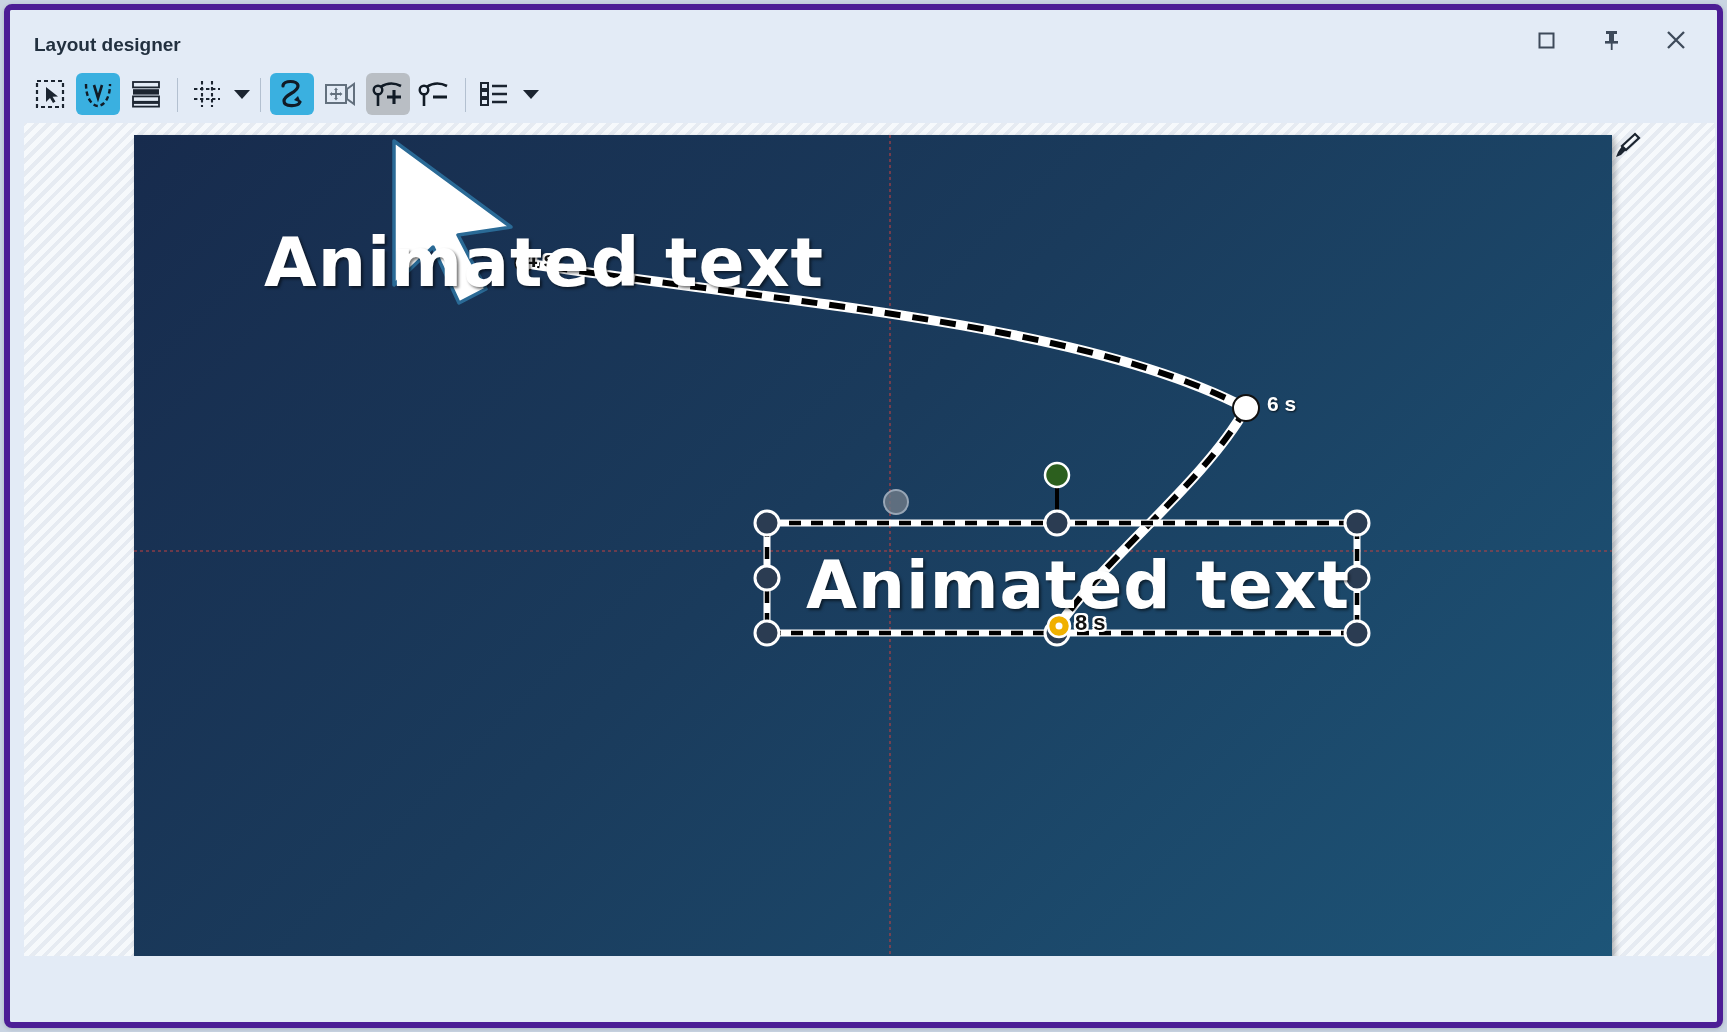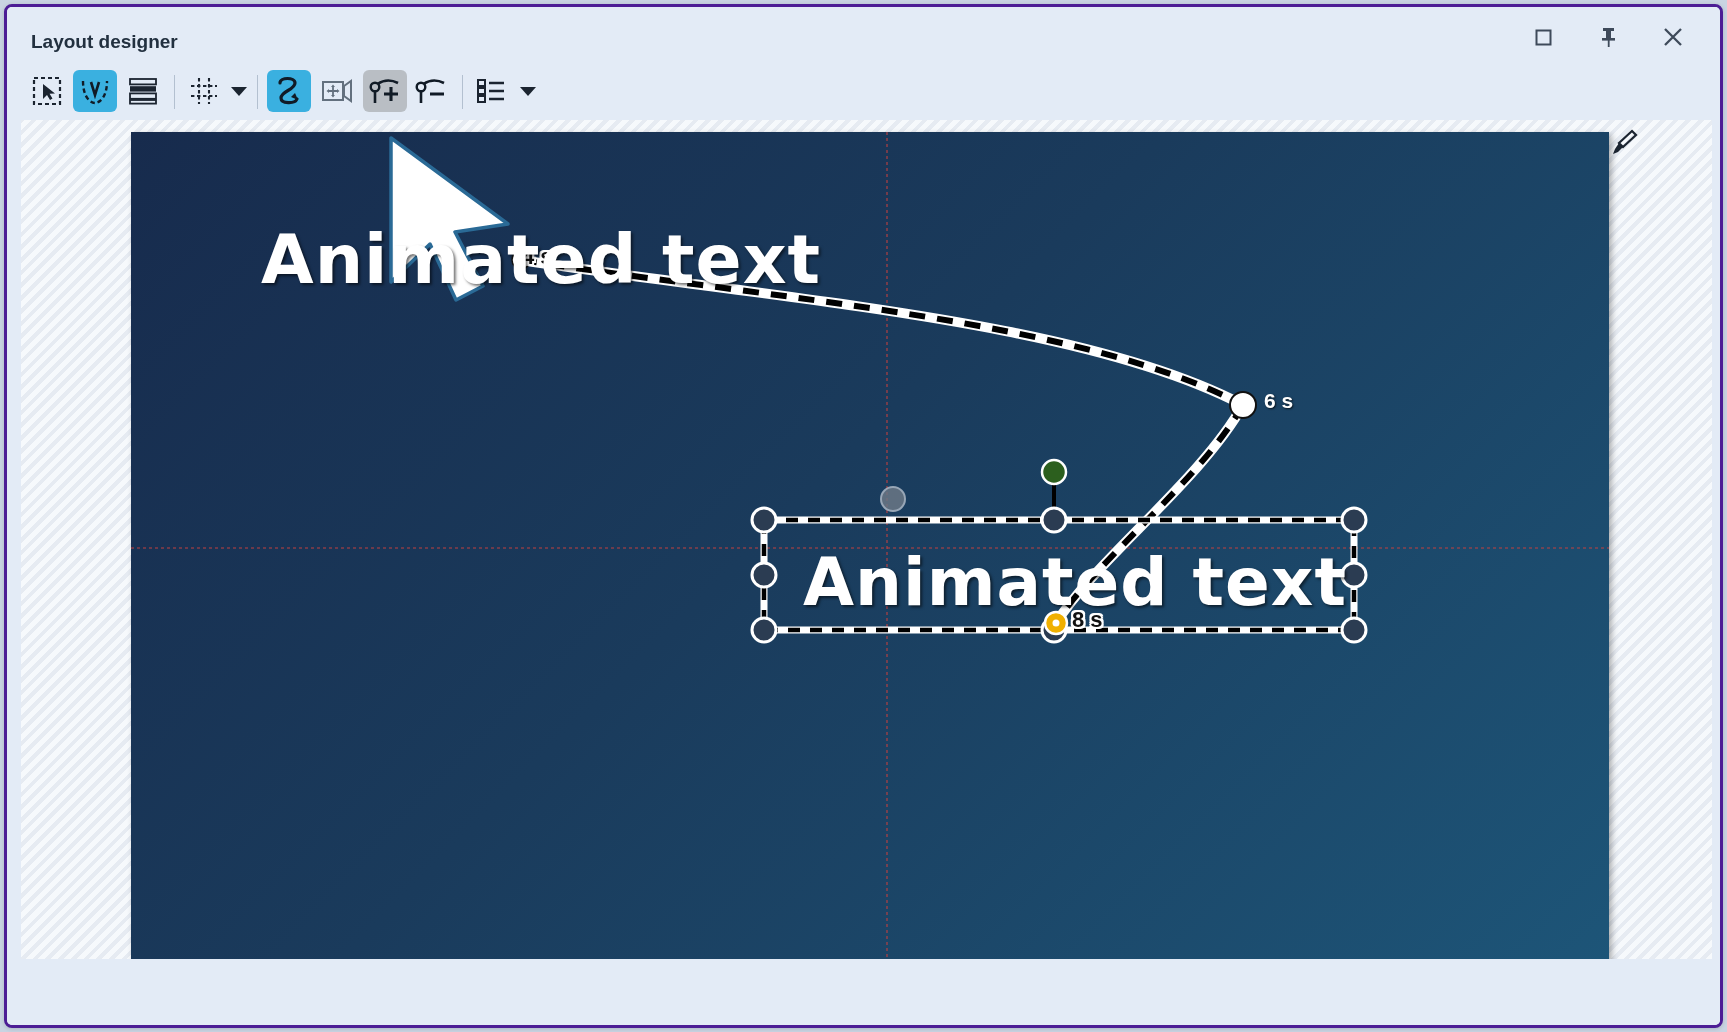--- a/index.html
+++ b/index.html
@@ -8,21 +8,21 @@
     width: 1727px; height: 1032px;
     overflow: hidden;
     font-family: "Liberation Sans", sans-serif;
     background: #c9d4e2;
   }
   #window {
     position: absolute;
     left: 4px; top: 4px;
     width: 1719px; height: 1024px;
     background: #e3ebf6;
-    border: 3px solid #4c1d95;
+    border: 6px solid #4c1d95;
     border-radius: 8px;
     box-shadow: 0 1px 4px rgba(0,0,0,0.15);
     overflow: hidden;
   }
 
   
   #titlebar {
     position: absolute; left: 0; top: 0;
     width: 100%; height: 52px;
     background: #e3ebf6;

